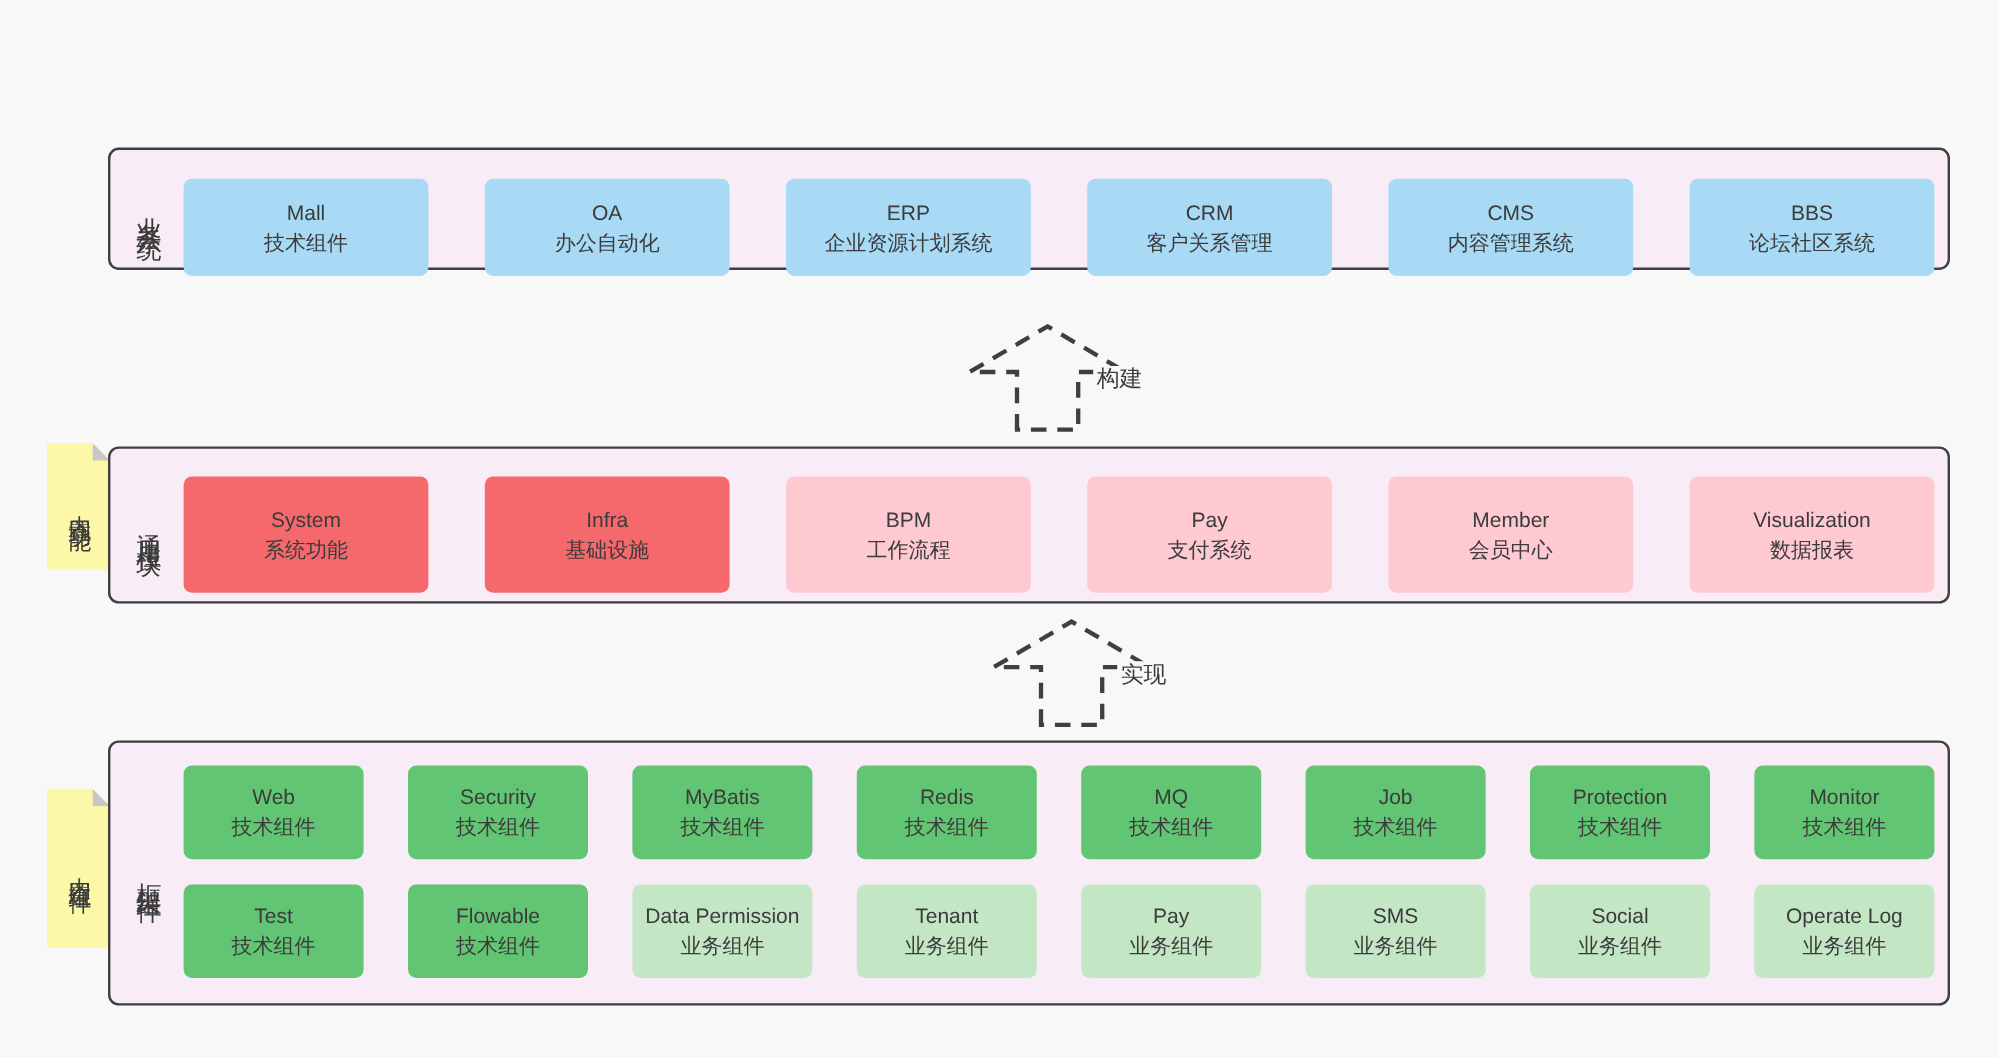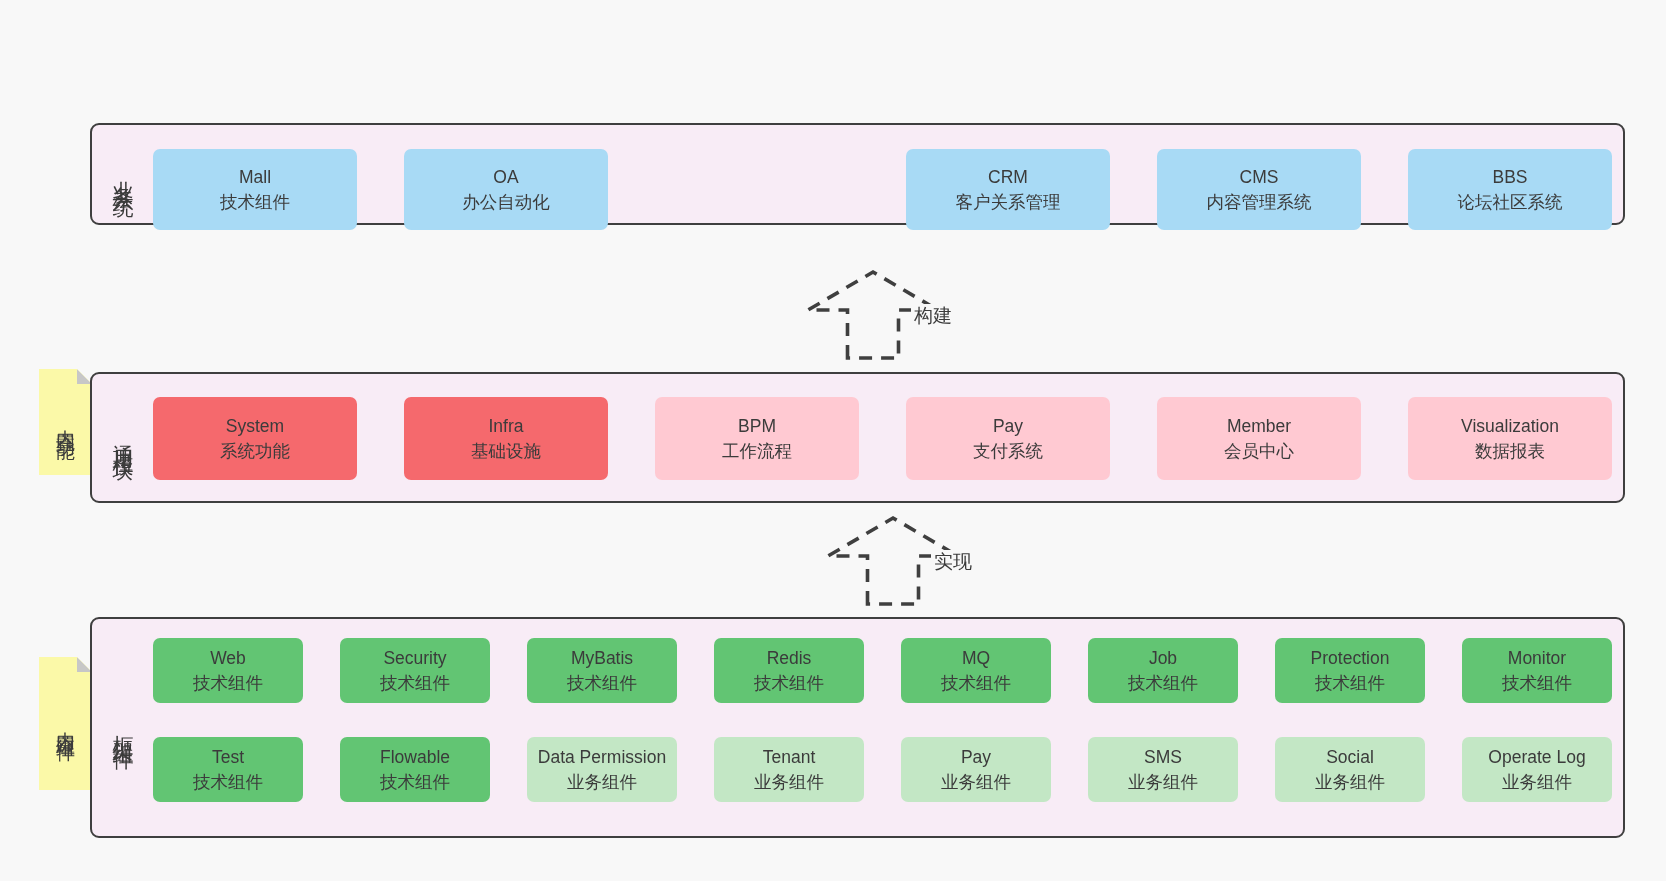--- a/index.html
+++ b/index.html
@@ -54,22 +54,22 @@
     align-items:center;justify-content:center;
     text-align:center;
     font-size:17.5px;
     line-height:1.42;
     padding:0 10px;
     color:var(--text);
   }
   .w6{width:204px;}
   .w8{width:150px;}
   .panel-1 .box{top:24px;height:81px;}
-  .panel-2 .box{top:23px;height:83px;}
-  .panel-3 .box{height:65px;}
+  .panel-2 .box{top:23px;height:97px;}
+  .panel-3 .box{height:78px;}
   .panel-3 .rowA{top:19px;}
   .panel-3 .rowB{top:118px;text-align:center;}
   .c6-1{left:61px}.c6-2{left:312px}.c6-3{left:563px}.c6-4{left:814px}.c6-5{left:1065px}.c6-6{left:1316px}
   .c8-1{left:61px}.c8-2{left:248px}.c8-3{left:435px}.c8-4{left:622px}.c8-5{left:809px}.c8-6{left:996px}.c8-7{left:1183px}.c8-8{left:1370px}
   .blue{background:var(--box-blue);}
   .red{background:var(--box-red);}
   .pink{background:var(--box-pink);}
   .green{background:var(--box-green);}
   .lightgreen{background:var(--box-green-light);}
   .sticky{
@@ -120,20 +120,24 @@
     <span>业务系统</span>
   </div>
   <div class="box blue w6 c6-1">
     <div>Mall</div>
     <div>技术组件</div>
   </div>
   <div class="box blue w6 c6-2">
     <div>OA</div>
     <div>办公自动化</div>
   </div>
+  <div class="box blue w6 c6-3">
+    <div>ERP</div>
+    <div>企业资源计划系统</div>
+  </div>
   <div class="box blue w6 c6-5">
     <div>CMS</div>
     <div>内容管理系统</div>
   </div>
   <div class="box blue w6 c6-4">
     <div>CRM</div>
     <div>客户关系管理</div>
   </div>
   <div class="box blue w6 c6-6">
     <div>BBS</div>

